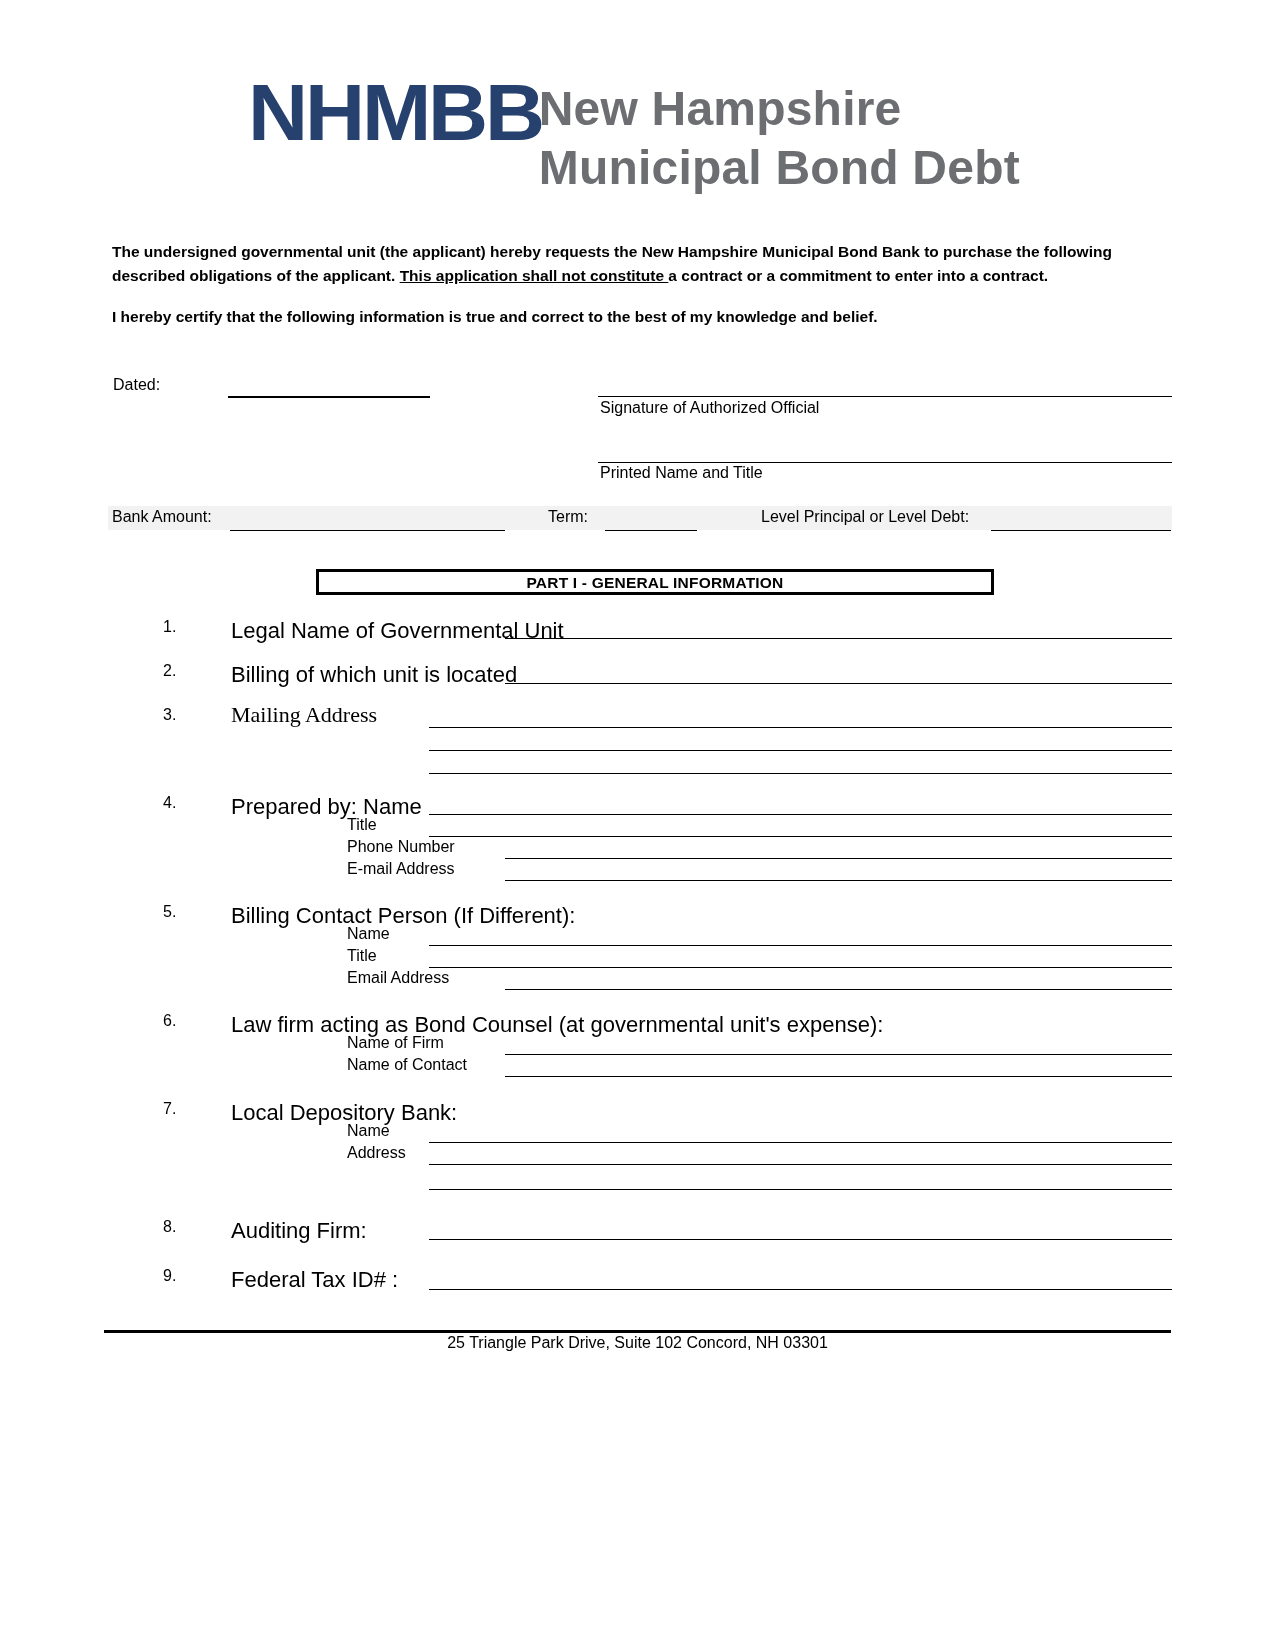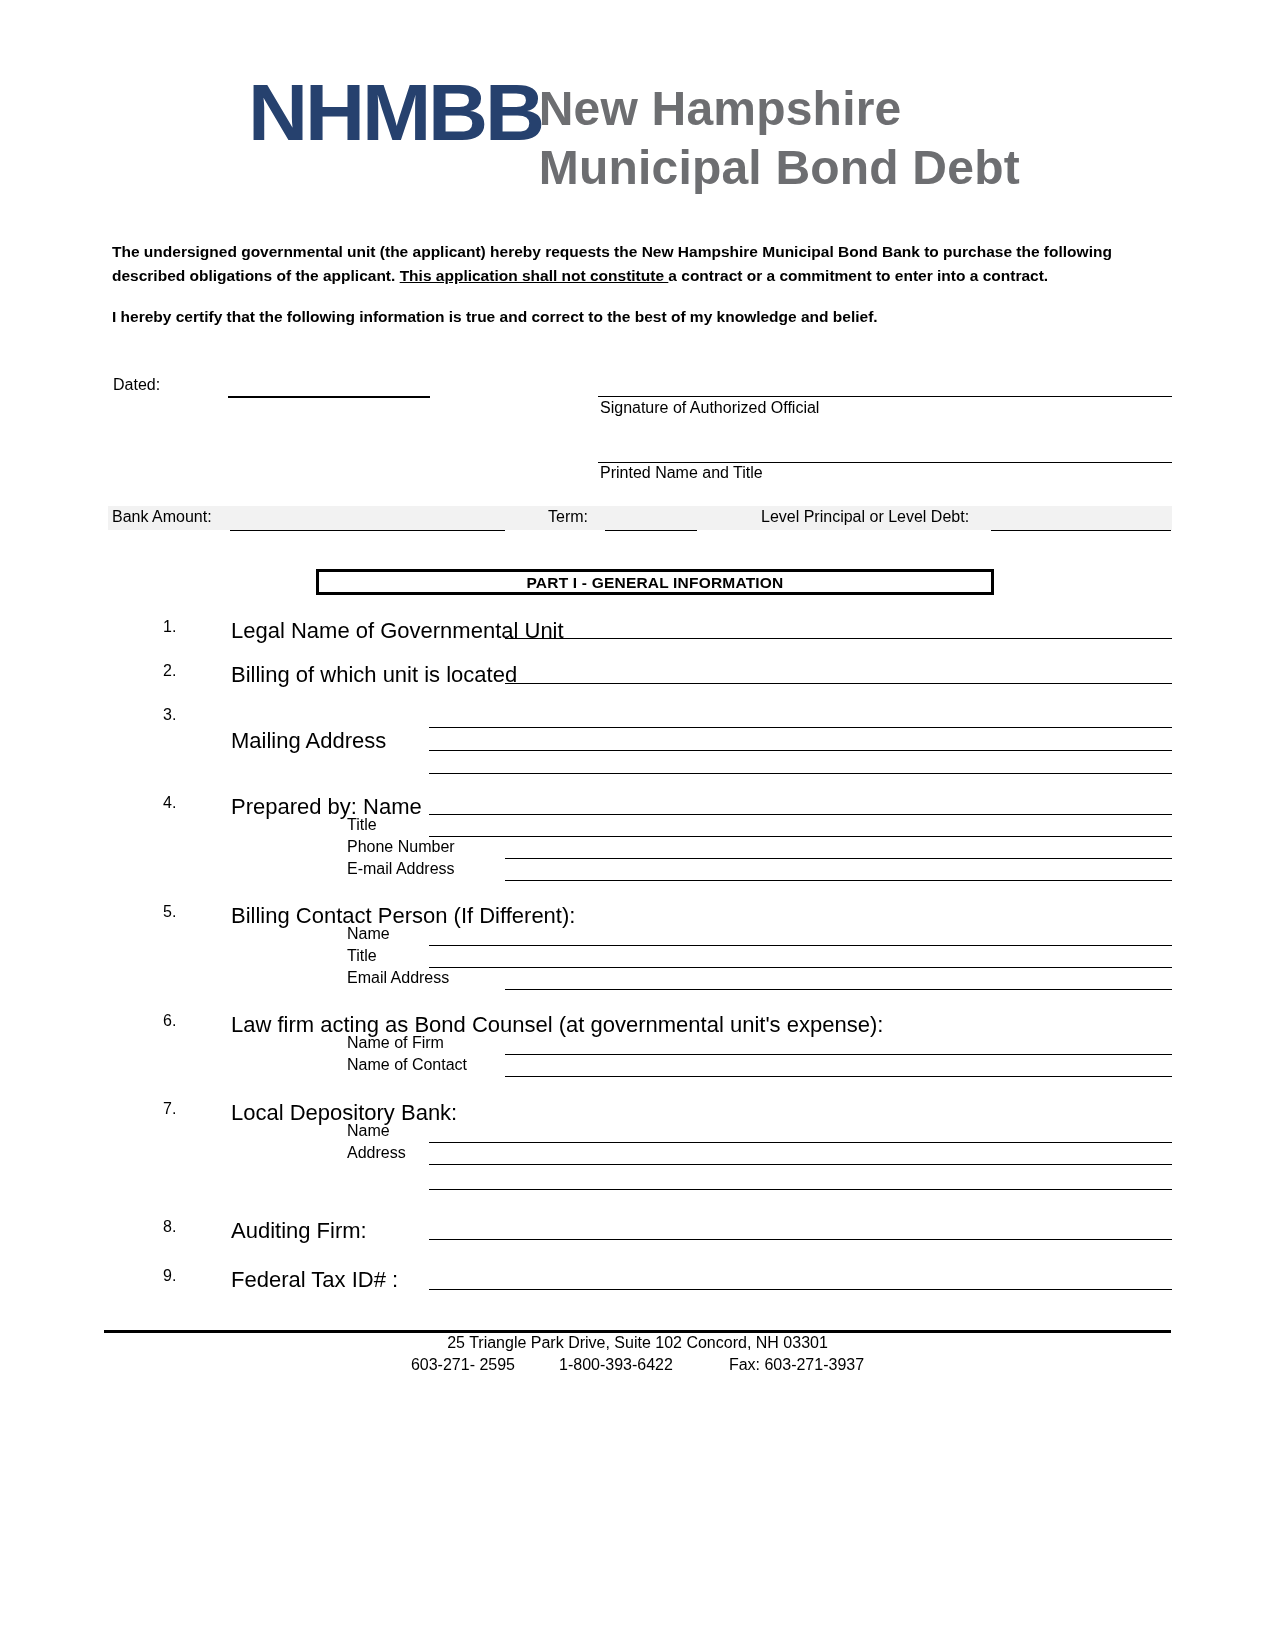--- a/index.html
+++ b/index.html
@@ -238,21 +238,21 @@
 
   <div class="item-num" style="top:618px;">1.</div>
   <div class="item-label" style="top:618px;">Legal Name of Governmental Unit</div>
   <div class="rule" style="left:505px; top:638px; width:667px;"></div>
 
   <div class="item-num" style="top:662px;">2.</div>
   <div class="item-label" style="top:662px;">Billing of which unit is located</div>
   <div class="rule" style="left:505px; top:683px; width:667px;"></div>
 
   <div class="item-num" style="top:706px;">3.</div>
-  <div class="item-label" style="top:728px;">Mailing Address</div>
+  <div class="item-label" style="top:702px;font-family:Liberation Serif, serif;">Mailing Address</div>
   <div class="rule" style="left:429px; top:727px; width:743px;"></div>
   <div class="rule" style="left:429px; top:750px; width:743px;"></div>
   <div class="rule" style="left:429px; top:773px; width:743px;"></div>
 
   <div class="item-num" style="top:794px;">4.</div>
   <div class="item-label" style="top:794px;">Prepared by:  Name</div>
   <div class="rule" style="left:429px; top:814px; width:743px;"></div>
 
   <div class="sub-label" style="top:816px;">Title</div>
   <div class="rule" style="left:429px; top:836px; width:743px;"></div>
@@ -297,17 +297,14 @@
   <div class="item-num" style="top:1218px;">8.</div>
   <div class="item-label" style="top:1218px;">Auditing Firm:</div>
   <div class="rule" style="left:429px; top:1239px; width:743px;"></div>
 
   <div class="item-num" style="top:1267px;">9.</div>
   <div class="item-label" style="top:1267px;">Federal Tax ID# :</div>
   <div class="rule" style="left:429px; top:1289px; width:743px;"></div>
 
   <div class="footer-rule"></div>
   <div class="footer-line l1">25 Triangle Park Drive, Suite 102  Concord, NH 03301</div>
-  <div class="footer-line l2">
-    <span>603-271- 2595</span><span class="fgap1"></span><span>1-800-393-6422</span><span class="fgap2"></span><span>Fax: 603-271-3937</span>
-  </div>
 
 </div>
 
 </body></html>

